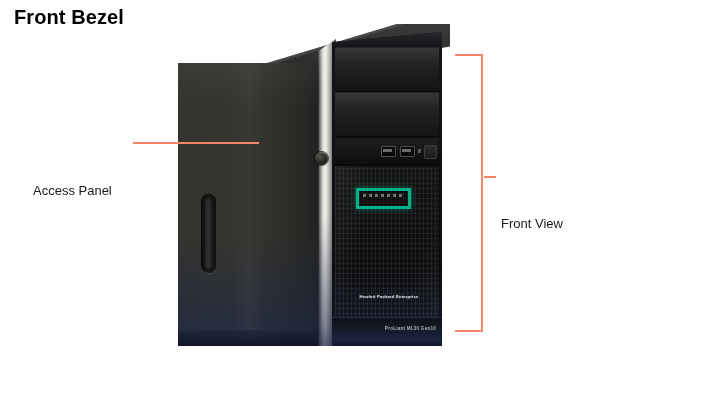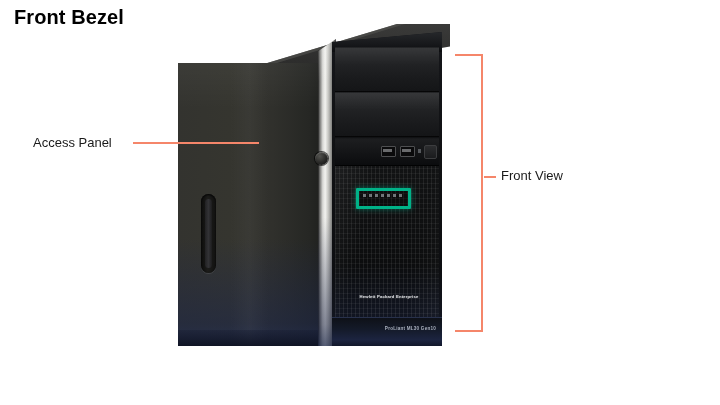--- a/index.html
+++ b/index.html
@@ -357,20 +357,21 @@
     background: radial-gradient(ellipse at 30% 18%, rgba(255,255,255,.07) 0%, rgba(255,255,255,0) 62%);
     pointer-events: none;
   }
 
   
   .callout-label {
     position: absolute;
     font-size: 13px;
     color: #1a1a1a;
     white-space: nowrap;
+    margin-top: 48px;
   }
   #label-access-panel { left: 33px; top: 135px; }
   #label-front-bezel  { left: 501px; top: 168px; }
 
   .leader-line {
     position: absolute;
     background: #f5866a;
   }
   
   #leader-access-panel {

